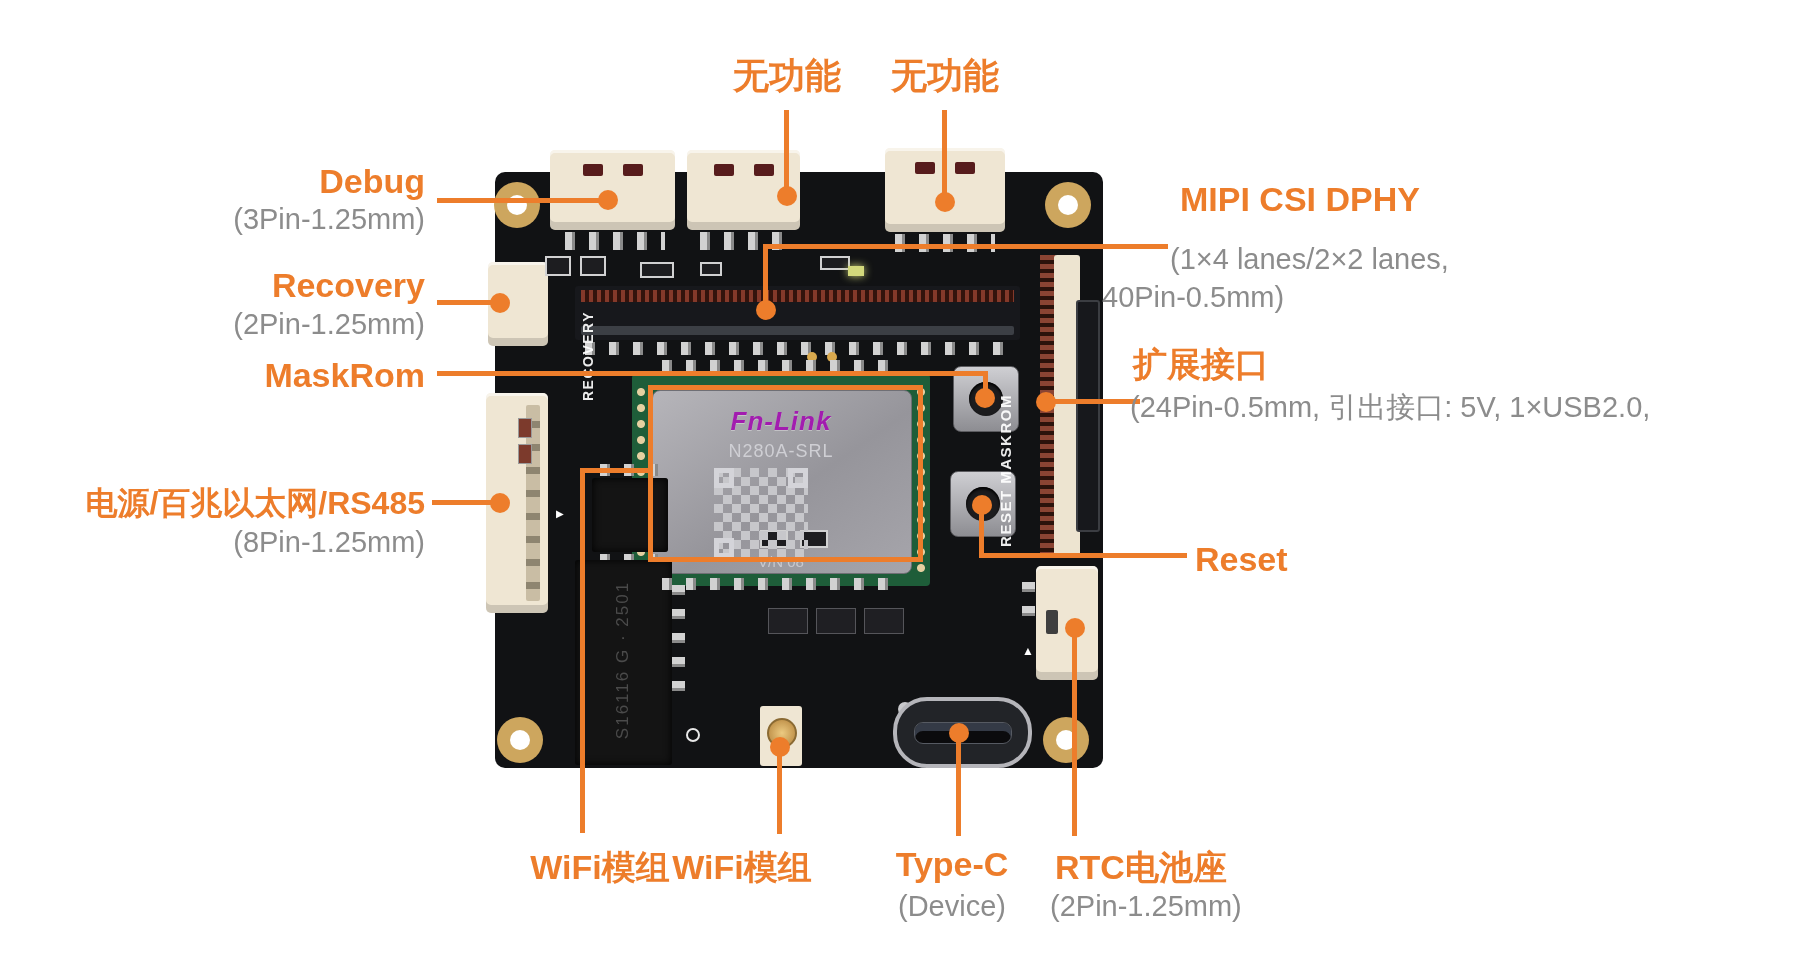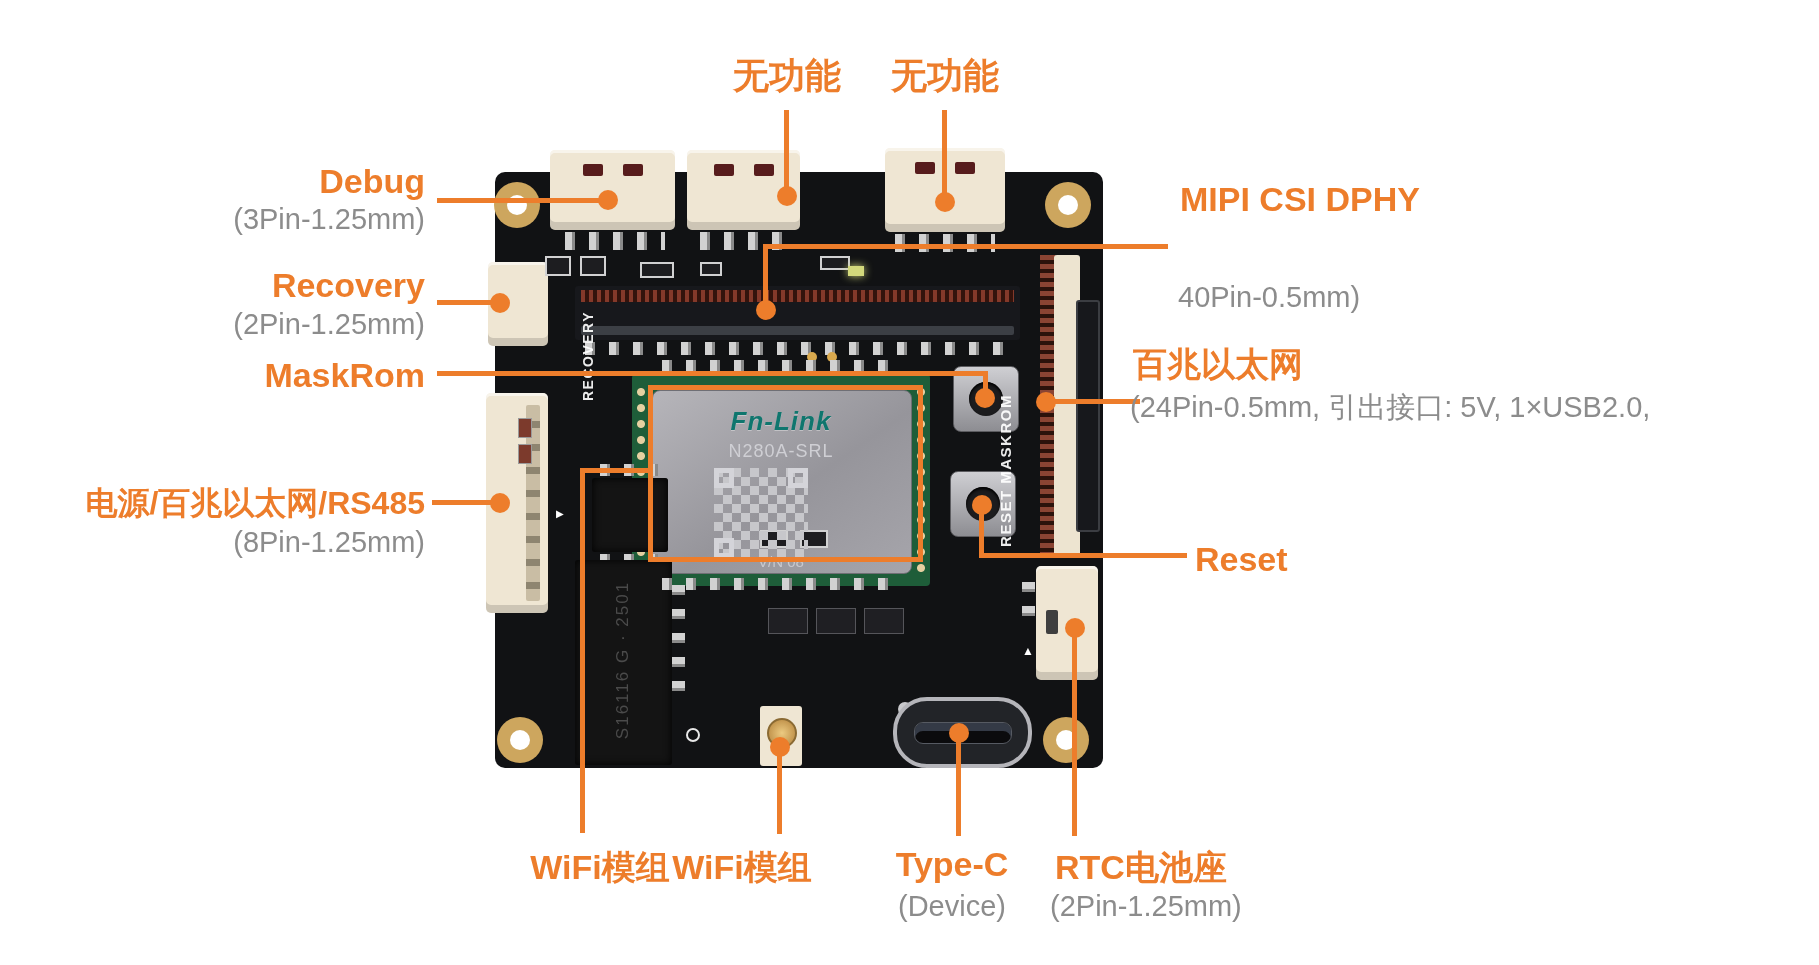--- a/index.html
+++ b/index.html
@@ -101,21 +101,21 @@
     <div style="position:absolute;left:0;top:0;bottom:0;width:16px;
          background:repeating-linear-gradient(180deg,#8a4433 0 5px,#2b120b 5px 9px)"></div>
     <div style="position:absolute;left:14px;top:0;bottom:0;width:26px;background:#EDE4D0;border-radius:3px"></div>
     <div style="position:absolute;left:36px;top:45px;width:24px;height:232px;background:#17181c;border:2px solid #3b3d42;border-radius:3px;box-sizing:border-box"></div>
   </div>
 
   <div class="module"></div>
   <div class="castel" style="left:634px;top:384px;height:192px"></div>
   <div class="castel" style="left:914px;top:384px;height:192px"></div>
   <div class="shield"></div>
-  <div class="shield-txt" style="top:406px;font-size:26px;font-style:italic;font-weight:700;color:#0f766e;text-shadow:0 1px 0 rgba(255,255,255,.35);letter-spacing:1px">Fn-Link</div>
+  <div class="shield-txt" style="top:406px;font-size:26px;font-style:italic;font-weight:700;color:#a21caf;text-shadow:0 1px 0 rgba(255,255,255,.35);letter-spacing:1px">Fn-Link</div>
   <div class="shield-txt" style="top:441px;font-size:18px;color:#cfcfd4;letter-spacing:1px">N280A-SRL</div>
   <div class="qr">
     <div class="finder" style="left:0;top:0"></div>
     <div class="finder" style="right:0;top:0"></div>
     <div class="finder" style="left:0;bottom:0"></div>
   </div>
   <div class="shield-txt" style="top:553px;font-size:15px;color:#c9c9ce">V/N 08</div>
 
   <div class="btn" style="left:953px;top:366px"></div>
   <div class="btn" style="left:950px;top:471px"></div>
@@ -206,22 +206,23 @@
 
   <div class="lbl" style="right:1394px;top:162px">Debug</div>
   <div class="sub" style="right:1394px;top:203px">(3Pin-1.25mm)</div>
   <div class="lbl" style="right:1394px;top:266px">Recovery</div>
   <div class="sub" style="right:1394px;top:308px">(2Pin-1.25mm)</div>
   <div class="lbl" style="right:1394px;top:356px">MaskRom</div>
   <div class="lbl" style="right:1394px;top:482px;font-size:32px">电源/百兆以太网/RS485</div>
   <div class="sub" style="right:1394px;top:526px">(8Pin-1.25mm)</div>
 
   <div class="lbl" style="left:1180px;top:180px">MIPI CSI DPHY</div>
-  <div class="sub" style="left:1178px;top:281px">40Pin-0.5mm)</div>
-  <div class="lbl" style="left:1133px;top:342px">百兆以太网</div>
+  <div class="sub" style="left:1170px;top:243px">(1×4 lanes/2×2 lanes,</div>
+  <div class="sub" style="left:1102px;top:281px">40Pin-0.5mm)</div>
+  <div class="lbl" style="left:1133px;top:342px">扩展接口</div>
   <div class="sub" style="left:1130px;top:388px">(24Pin-0.5mm, 引出接口: 5V, 1×USB2.0,</div>
   <div class="lbl" style="left:1195px;top:540px">Reset</div>
 
   <div class="lbl cx" style="left:600px;top:845px">WiFi模组</div>
   <div class="lbl cx" style="left:742px;top:845px">WiFi模组</div>
   <div class="lbl cx" style="left:952px;top:845px">Type-C</div>
   <div class="sub cx" style="left:952px;top:890px">(Device)</div>
   <div class="lbl" style="left:1055px;top:845px">RTC电池座</div>
   <div class="sub" style="left:1050px;top:890px">(2Pin-1.25mm)</div>
 

